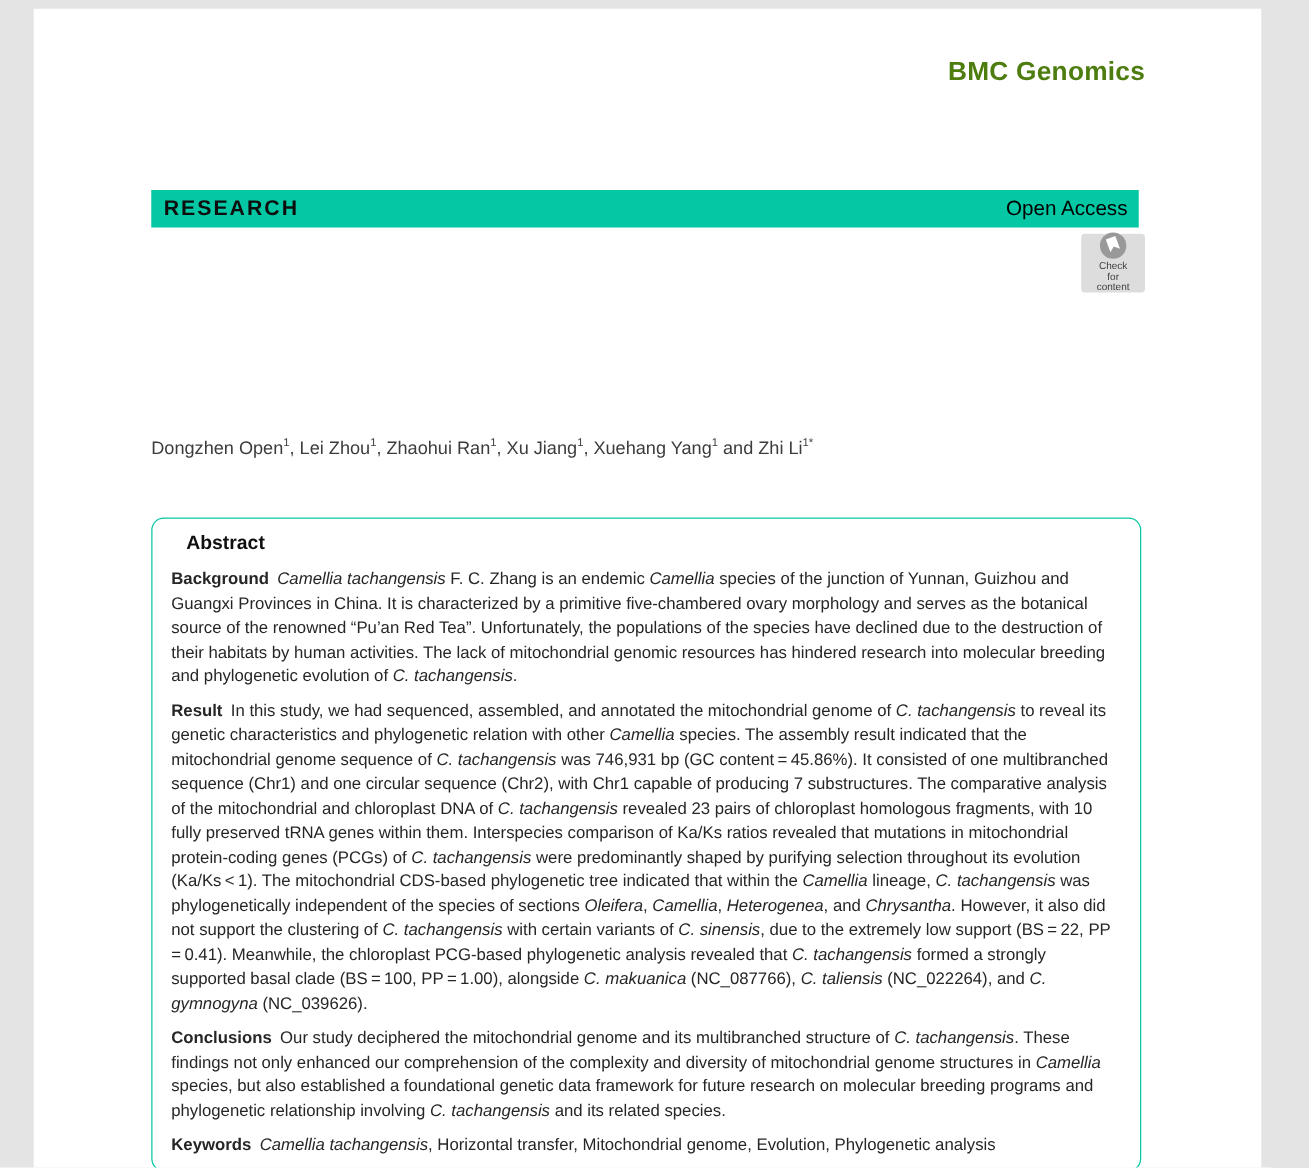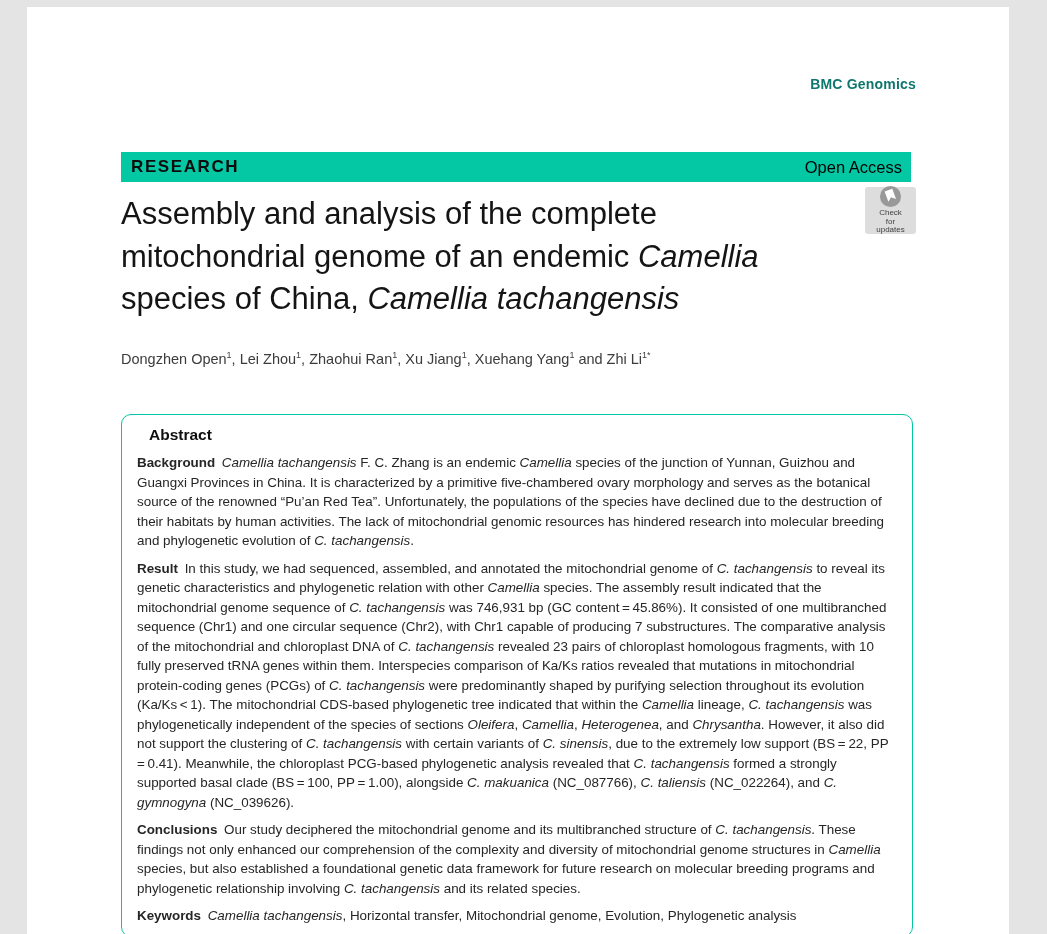--- a/index.html
+++ b/index.html
@@ -16,21 +16,21 @@
   .page{
     position:absolute;left:27px;top:7px;width:982px;height:927px;
     background:var(--page-bg);overflow:hidden;
   }
   .it{font-style:italic;}
   .bd{font-weight:700;}
   sup{font-size:0.62em;vertical-align:super;line-height:0;}
 
   .citation{position:absolute;left:94px;top:50px;font-size:12.5px;line-height:17px;color:#1c1c1c;}
   .doi{color:#1c1c1c;text-decoration:none;}
-  .journal{position:absolute;top:69px;right:93px;font-size:14px;font-weight:700;color:#0f766e;letter-spacing:0.2px;}
+  .journal{position:absolute;top:39px;right:93px;font-size:21px;font-weight:700;color:#4d7c0f;letter-spacing:0.2px;}
 
   .banner{
     position:absolute;left:94px;top:145px;width:790px;height:30px;
     background:var(--accent);
     display:flex;align-items:center;justify-content:space-between;
     padding:0 9px 0 10px;
   }
   .research{font-size:17px;font-weight:700;letter-spacing:1.6px;color:#0d0d0d;}
   .openaccess{font-size:16.5px;font-weight:400;color:#000;}
 
@@ -65,31 +65,30 @@
 <div class="page">
 
 
   <div class="journal">BMC Genomics</div>
 
   <div class="banner">
     <span class="research">RESEARCH</span>
     <span class="openaccess">Open Access</span>
   </div>
 
-  <h1 class="title" style="margin:0;font-weight:400;"><span>Assembly and analysis of the complete</span><br><span>mitochondrial genome of an endemic </span><span class="it">Camellia</span><br><span>species of China, </span><span class="it">Camellia tachangensis</span></h1>
 
   <button class="badge">
     <span>
       <svg width="23" height="23" viewBox="0 0 24 24" aria-hidden="true">
         <circle cx="12" cy="12" r="11" fill="#999999"></circle>
         <path d="M8 5 h8.5 v11.5 l-4.25 -3.6 -4.25 3.6 z" fill="#ffffff" transform="rotate(-20 12 12)"></path>
       </svg>
     </span>
     <span class="bl">Check for</span>
-    <span class="bl">updates</span>
+    <span class="bl">content</span>
   </button>
 
   <div class="authors"><span>Dongzhen Open</span><sup>1</sup><span>, Lei Zhou</span><sup>1</sup><span>, Zhaohui Ran</span><sup>1</sup><span>, Xu Jiang</span><sup>1</sup><span>, Xuehang Yang</span><sup>1</sup><span> and Zhi Li</span><sup>1*</sup></div>
 
   <div class="abstract">
     <div class="abs-heading">Abstract</div>
     <p class="para"><span class="bd">Background</span><span> </span><span class="it">Camellia tachangensis</span><span> F. C. Zhang is an endemic </span><span class="it">Camellia</span><span> species of the junction of Yunnan, Guizhou and Guangxi Provinces in China. It is characterized by a primitive five-chambered ovary morphology and serves as the botanical source of the renowned “Pu’an Red Tea”. Unfortunately, the populations of the species have declined due to the destruction of their habitats by human activities. The lack of mitochondrial genomic resources has hindered research into molecular breeding and phylogenetic evolution of </span><span class="it">C. tachangensis</span><span>.</span></p>
     <p class="para"><span class="bd">Result</span><span> In this study, we had sequenced, assembled, and annotated the mitochondrial genome of </span><span class="it">C. tachangensis</span><span> to reveal its genetic characteristics and phylogenetic relation with other </span><span class="it">Camellia</span><span> species. The assembly result indicated that the mitochondrial genome sequence of </span><span class="it">C. tachangensis</span><span> was 746,931 bp (GC content = 45.86%). It consisted of one multibranched sequence (Chr1) and one circular sequence (Chr2), with Chr1 capable of producing 7 substructures. The comparative analysis of the mitochondrial and chloroplast DNA of </span><span class="it">C. tachangensis</span><span> revealed 23 pairs of chloroplast homologous fragments, with 10 fully preserved tRNA genes within them. Interspecies comparison of Ka/Ks ratios revealed that mutations in mitochondrial protein-coding genes (PCGs) of </span><span class="it">C. tachangensis</span><span> were predominantly shaped by purifying selection throughout its evolution (Ka/Ks &lt; 1). The mitochondrial CDS-based phylogenetic tree indicated that within the </span><span class="it">Camellia</span><span> lineage, </span><span class="it">C. tachangensis</span><span> was phylogenetically independent of the species of sections </span><span class="it">Oleifera</span><span>, </span><span class="it">Camellia</span><span>, </span><span class="it">Heterogenea</span><span>, and </span><span class="it">Chrysantha</span><span>. However, it also did not support the clustering of </span><span class="it">C. tachangensis</span><span> with certain variants of </span><span class="it">C. sinensis</span><span>, due to the extremely low support (BS = 22, PP = 0.41). Meanwhile, the chloroplast PCG-based phylogenetic analysis revealed that </span><span class="it">C. tachangensis</span><span> formed a strongly supported basal clade (BS = 100, PP = 1.00), alongside </span><span class="it">C. makuanica</span><span> (NC_087766), </span><span class="it">C. taliensis</span><span> (NC_022264), and </span><span class="it">C. gymnogyna</span><span> (NC_039626).</span></p>
     <p class="para"><span class="bd">Conclusions</span><span> Our study deciphered the mitochondrial genome and its multibranched structure of </span><span class="it">C. tachangensis</span><span>. These findings not only enhanced our comprehension of the complexity and diversity of mitochondrial genome structures in </span><span class="it">Camellia</span><span> species, but also established a foundational genetic data framework for future research on molecular breeding programs and phylogenetic relationship involving </span><span class="it">C. tachangensis</span><span> and its related species.</span></p>
     <p class="para"><span class="bd">Keywords</span><span> </span><span class="it">Camellia tachangensis</span><span>, Horizontal transfer, Mitochondrial genome, Evolution, Phylogenetic analysis</span></p>

